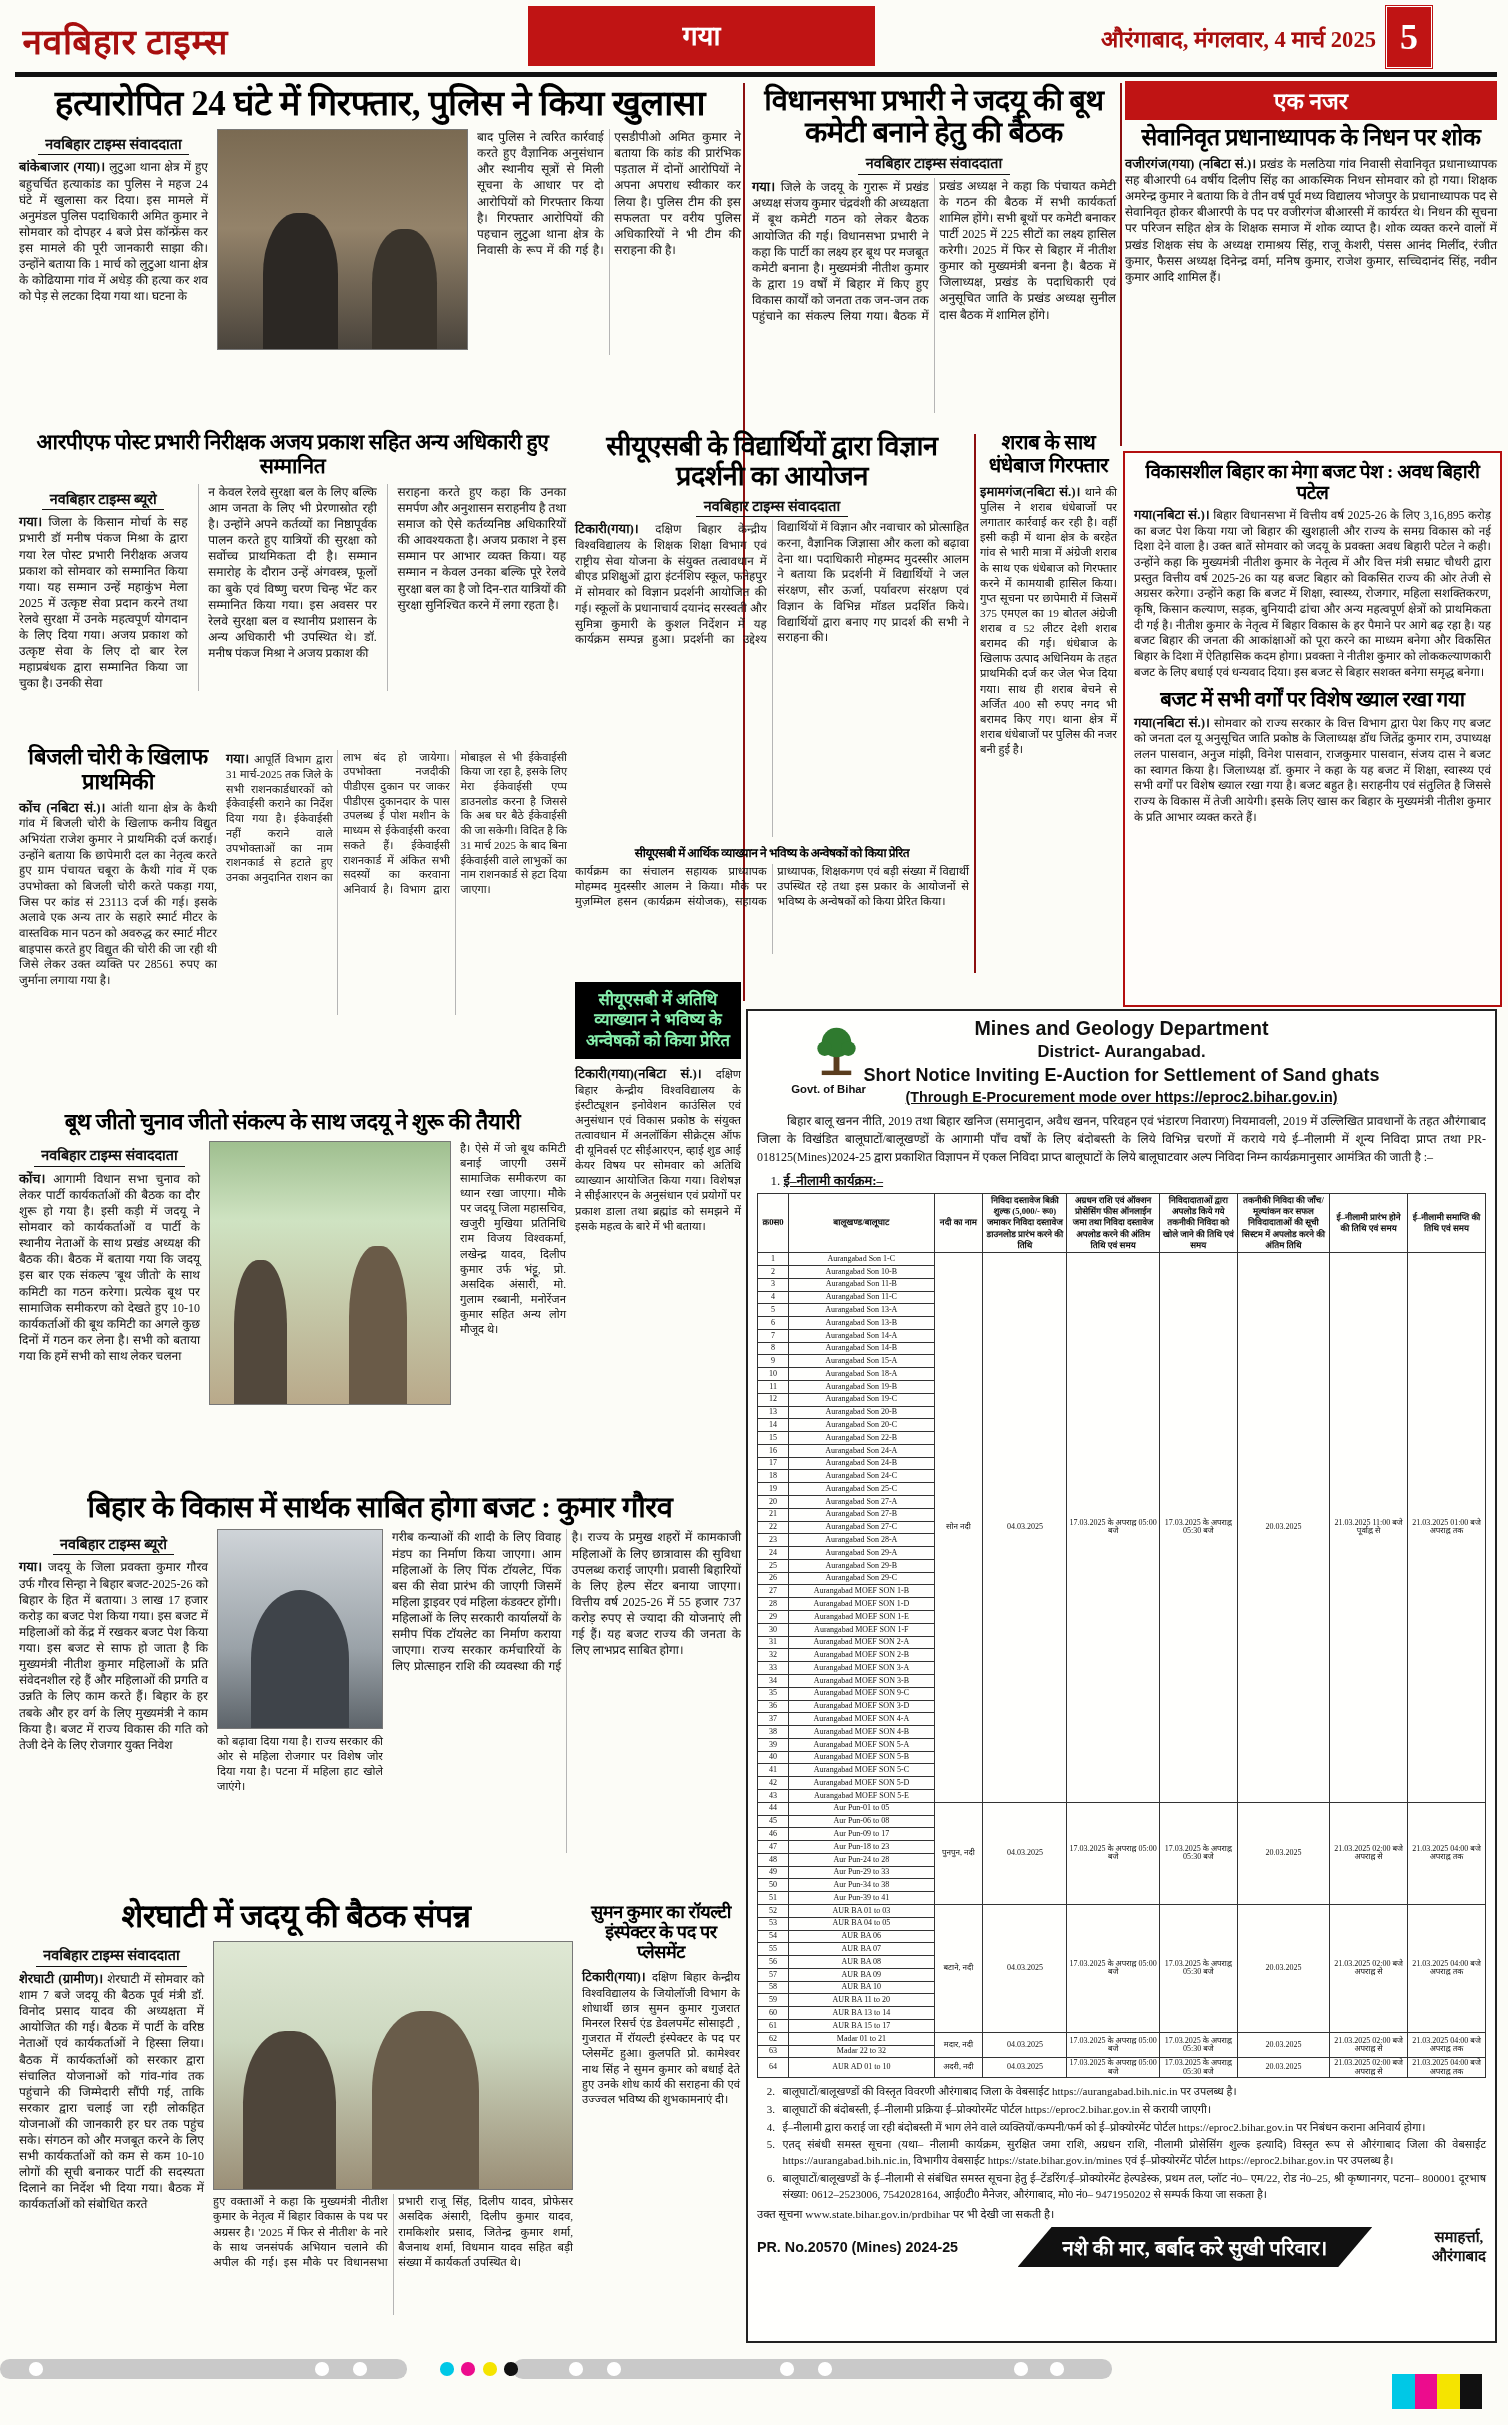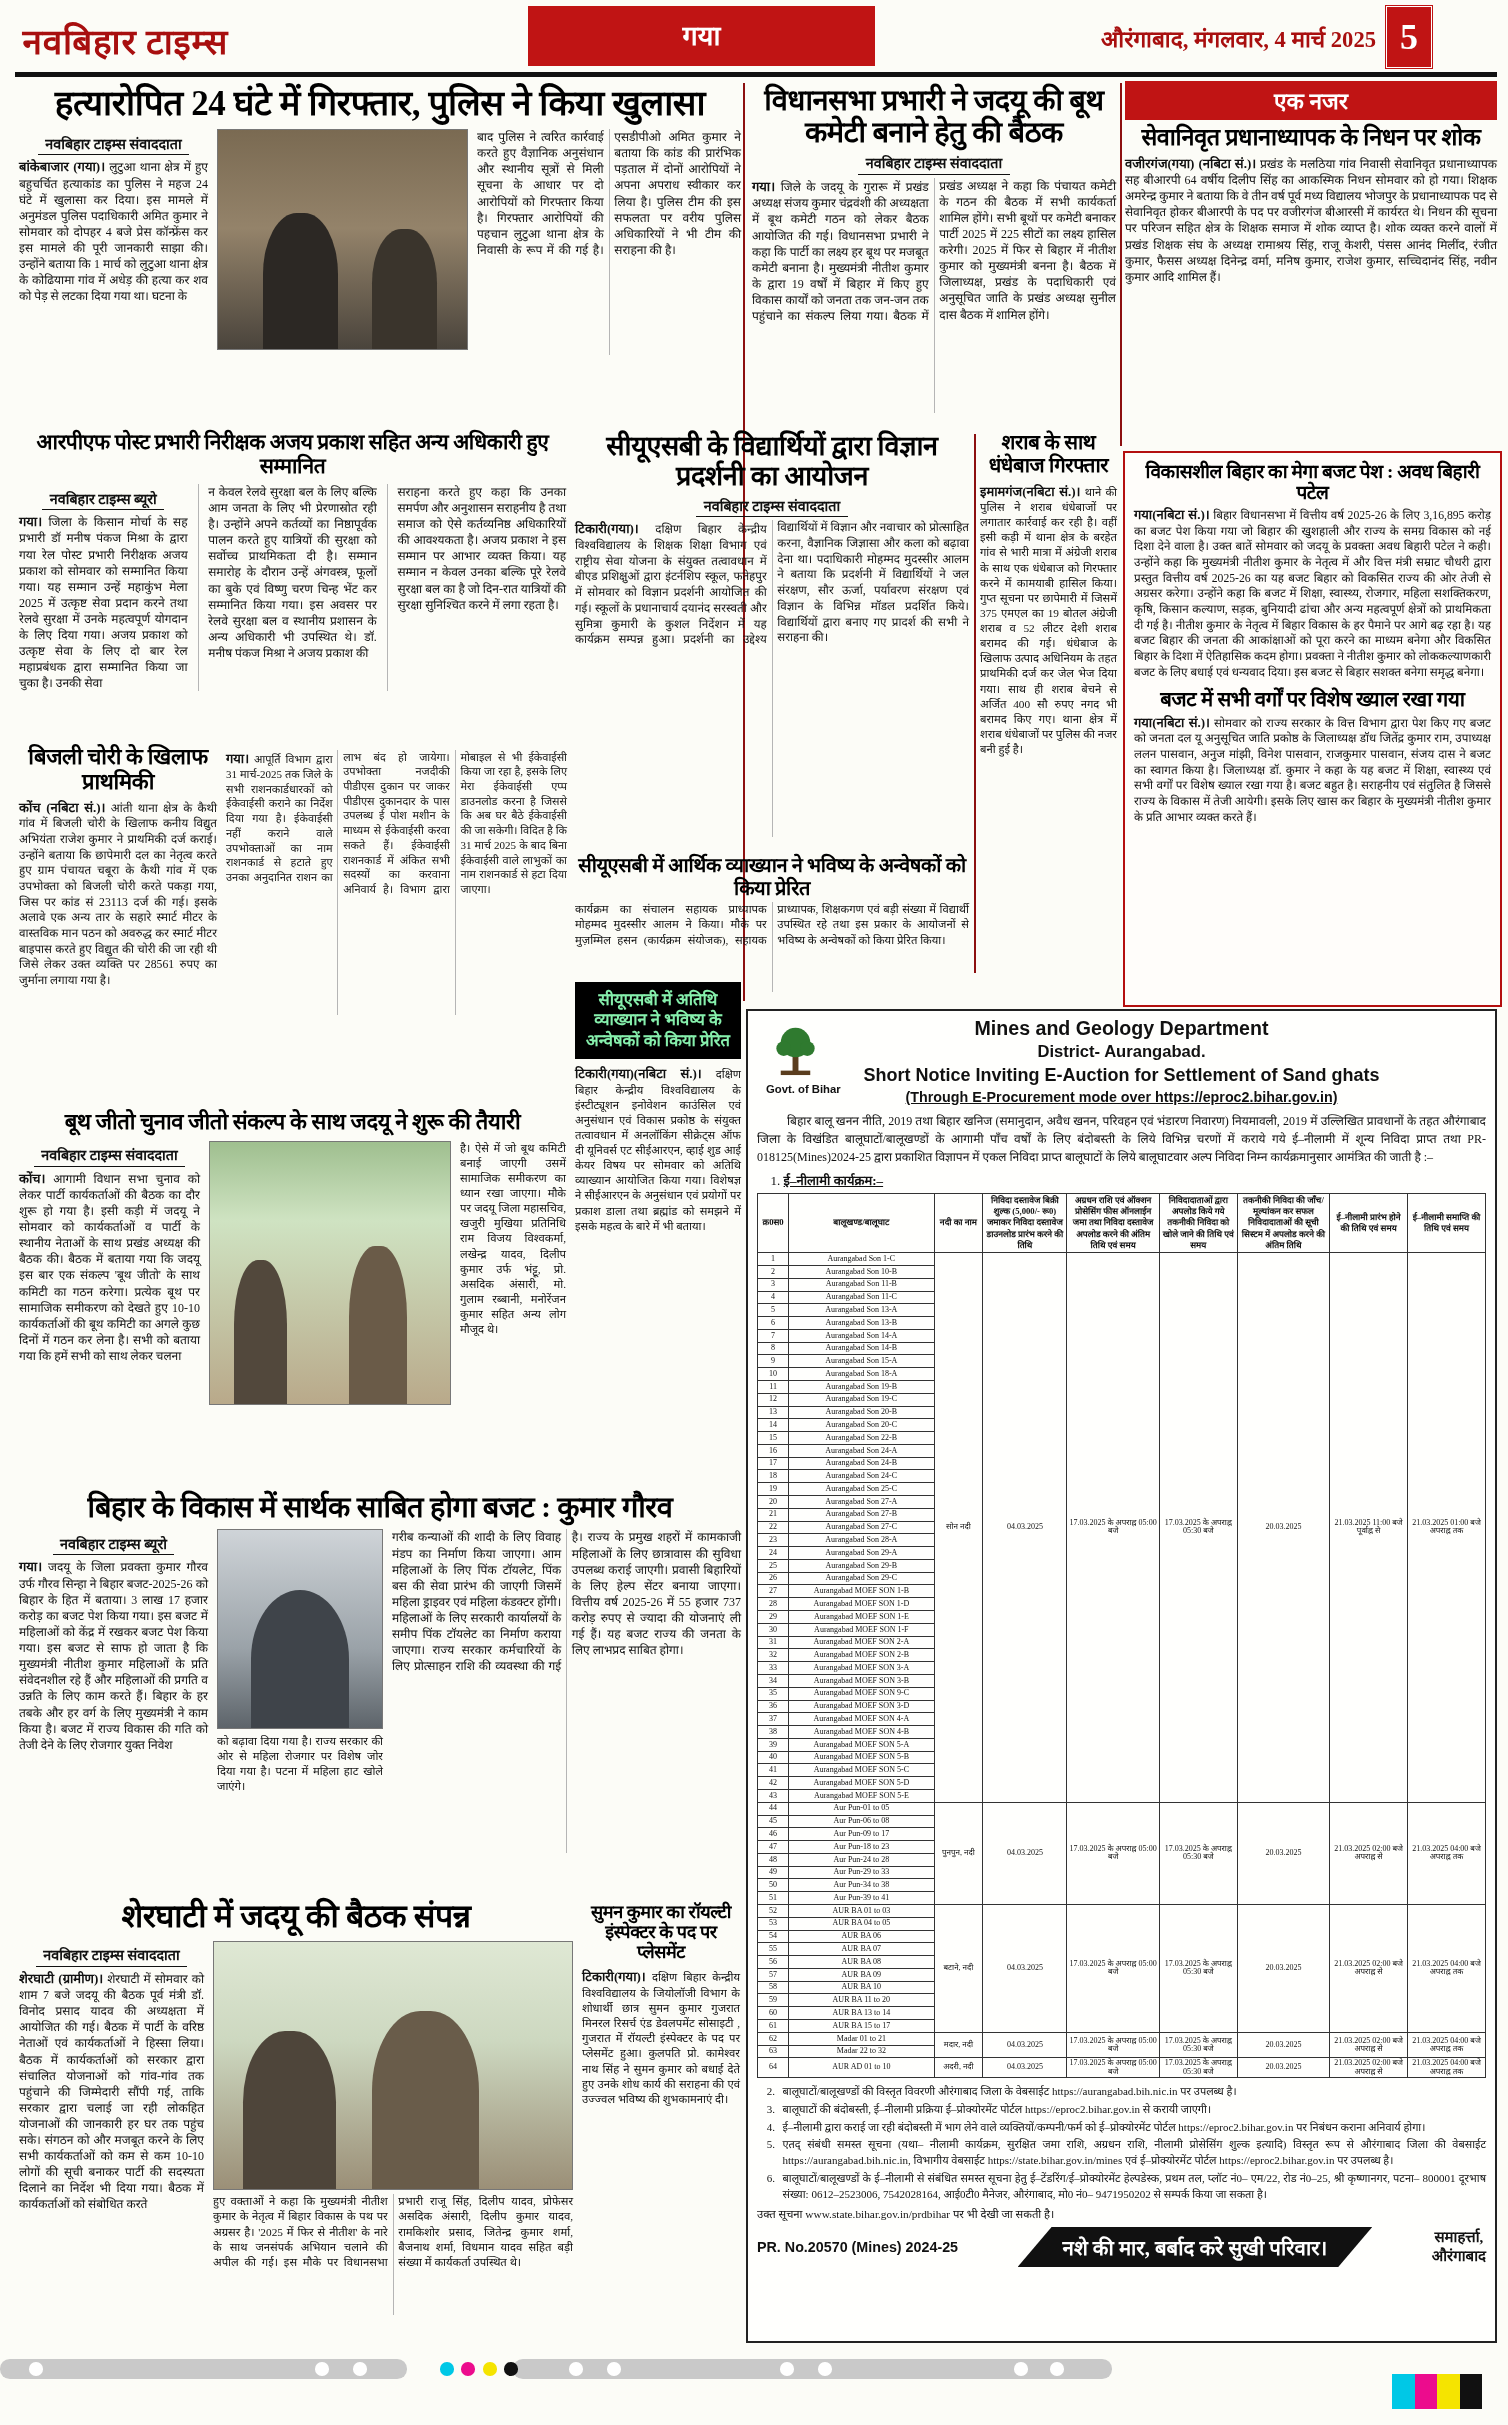--- a/index.html
+++ b/index.html
@@ -39,21 +39,21 @@
   .ph-room:before{left:8%;width:26%;height:64%;}
   .ph-room:after{left:44%;width:30%;height:72%;background:#695c4a;}
   .vr{position:absolute;width:2.3px;background:#8c1010;}
   
   .banner{background:#c01414;color:#fff;font-size:22.6px;font-weight:bold;text-align:center;padding:3.8px 0;}
   .redbox{position:absolute;border:2.3px solid #b40f0f;background:#fffdfa;padding:7.5px 9px;}
   .rev{background:#000;color:#86efac;font-weight:bold;text-align:center;padding:7.5px 4.5px;line-height:1.25;}
   
   #notice{position:absolute;left:746px;top:1009px;width:751px;height:1334px;border:2.3px solid #222;
           background:#fffffd;padding:6px 9px;box-sizing:border-box;font-family:"Liberation Serif",serif;}
-  .n-logo{position:absolute;left:18px;top:7.5px;width:90px;text-align:left;}
+  .n-logo{position:absolute;left:28px;top:7.5px;width:90px;text-align:right;}
   .n-logo .cap{font-family:"Liberation Sans",sans-serif;font-size:11.3px;font-weight:bold;margin-top:1.5px;}
   .n-head{text-align:center;font-family:"Liberation Sans",sans-serif;}
   .n-dept{font-size:19.6px;font-weight:bold;}
   .n-dist{font-size:16.6px;font-weight:bold;margin-top:1.5px;}
   .n-title{font-size:18px;font-weight:bold;margin-top:3px;}
   .n-mode{font-size:14.3px;font-weight:bold;text-decoration:underline;margin-top:3px;}
   .n-intro{font-size:12px;line-height:1.5;text-align:justify;margin-top:7.5px;text-indent:30px;}
   .n-prog{font-size:13px;margin:4.5px 0 4.5px 13.6px;}
   .n-prog u{font-weight:bold;}
   table.sand{width:100%;border-collapse:collapse;table-layout:fixed;}
@@ -142,21 +142,21 @@
       <div class="body" style="flex:1;border-left:0.8px solid #b5b5b5;padding-left:9px;">न केवल रेलवे सुरक्षा बल के लिए बल्कि आम जनता के लिए भी प्रेरणास्रोत रही है। उन्होंने अपने कर्तव्यों का निष्ठापूर्वक पालन करते हुए यात्रियों की सुरक्षा को सर्वोच्च प्राथमिकता दी है। सम्मान समारोह के दौरान उन्हें अंगवस्त्र, फूलों का बुके एवं विष्णु चरण चिन्ह भेंट कर सम्मानित किया गया। इस अवसर पर रेलवे सुरक्षा बल व स्थानीय प्रशासन के अन्य अधिकारी भी उपस्थित थे। डॉ. मनीष पंकज मिश्रा ने अजय प्रकाश की</div>
       <div class="body" style="flex:1;border-left:0.8px solid #b5b5b5;padding-left:9px;">सराहना करते हुए कहा कि उनका समर्पण और अनुशासन सराहनीय है तथा समाज को ऐसे कर्तव्यनिष्ठ अधिकारियों की आवश्यकता है। अजय प्रकाश ने इस सम्मान पर आभार व्यक्त किया। यह सम्मान न केवल उनका बल्कि पूरे रेलवे सुरक्षा बल का है जो दिन-रात यात्रियों की सुरक्षा सुनिश्चित करने में लगा रहता है।</div>
     </div>
   </div>
 
   <div class="art" style="left:575px;top:431px;width:394px;">
     <div class="hl" style="font-size:27px;">सीयूएसबी के विद्यार्थियों द्वारा विज्ञान प्रदर्शनी का आयोजन</div>
     <span class="byline">नवबिहार टाइम्स संवाददाता</span>
     <p class="body cols2" style="margin:0;height:317px;font-size:11.7px;"><b>टिकारी(गया)।</b>
       <span>दक्षिण बिहार केन्द्रीय विश्वविद्यालय के शिक्षक शिक्षा विभाग एवं राष्ट्रीय सेवा योजना के संयुक्त तत्वावधान में बीएड प्रशिक्षुओं द्वारा इंटर्नशिप स्कूल, फतेहपुर में सोमवार को विज्ञान प्रदर्शनी आयोजित की गई। स्कूलों के प्रधानाचार्य दयानंद सरस्वती और सुमित्रा कुमारी के कुशल निर्देशन में यह कार्यक्रम सम्पन्न हुआ। प्रदर्शनी का उद्देश्य विद्यार्थियों में विज्ञान और नवाचार को प्रोत्साहित करना, वैज्ञानिक जिज्ञासा और कला को बढ़ावा देना था। पदाधिकारी मोहम्मद मुदस्सीर आलम ने बताया कि प्रदर्शनी में विद्यार्थियों ने जल संरक्षण, सौर ऊर्जा, पर्यावरण संरक्षण एवं विज्ञान के विभिन्न मॉडल प्रदर्शित किये। विद्यार्थियों द्वारा बनाए गए प्रादर्श की सभी ने सराहना की।</span></p>
-    <div class="hl" style="font-size:20px;margin-top:17px;">सीयूएसबी में आर्थिक व्याख्यान ने भविष्य के अन्वेषकों को किया प्रेरित</div>
+    <div class="hl" style="font-size:12px;margin-top:10px;">सीयूएसबी में आर्थिक व्याख्यान ने भविष्य के अन्वेषकों को किया प्रेरित</div>
     <div class="body cols2" style="margin-top:3px;height:90px;font-size:11.3px;">कार्यक्रम का संचालन सहायक प्राध्यापक मोहम्मद मुदस्सीर आलम ने किया। मौके पर मुज़म्मिल हसन (कार्यक्रम संयोजक), सहायक प्राध्यापक, शिक्षकगण एवं बड़ी संख्या में विद्यार्थी उपस्थित रहे तथा इस प्रकार के आयोजनों से भविष्य के अन्वेषकों को किया प्रेरित किया।</div>
   </div>
 
   <div class="art" style="left:980px;top:431px;width:137px;">
     <div class="hl" style="font-size:20.4px;">शराब के साथ धंधेबाज गिरफ्तार</div>
     <p class="body" style="margin:6px 0 0;font-size:11.3px;"><b>इमामगंज(नबिटा सं.)।</b>
       <span>थाने की पुलिस ने शराब धंधेबाजों पर लगातार कार्रवाई कर रही है। वहीं इसी कड़ी में थाना क्षेत्र के बरहेत गांव से भारी मात्रा में अंग्रेजी शराब के साथ एक धंधेबाज को गिरफ्तार करने में कामयाबी हासिल किया। गुप्त सूचना पर छापेमारी में जिसमें 375 एमएल का 19 बोतल अंग्रेजी शराब व 52 लीटर देशी शराब बरामद की गई। धंधेबाज के खिलाफ उत्पाद अधिनियम के तहत प्राथमिकी दर्ज कर जेल भेज दिया गया। साथ ही शराब बेचने से अर्जित 400 सौ रुपए नगद भी बरामद किए गए। थाना क्षेत्र में शराब धंधेबाजों पर पुलिस की नजर बनी हुई है।</span></p>
   </div>
 
   <div class="art" style="left:19px;top:745px;width:198px;">

